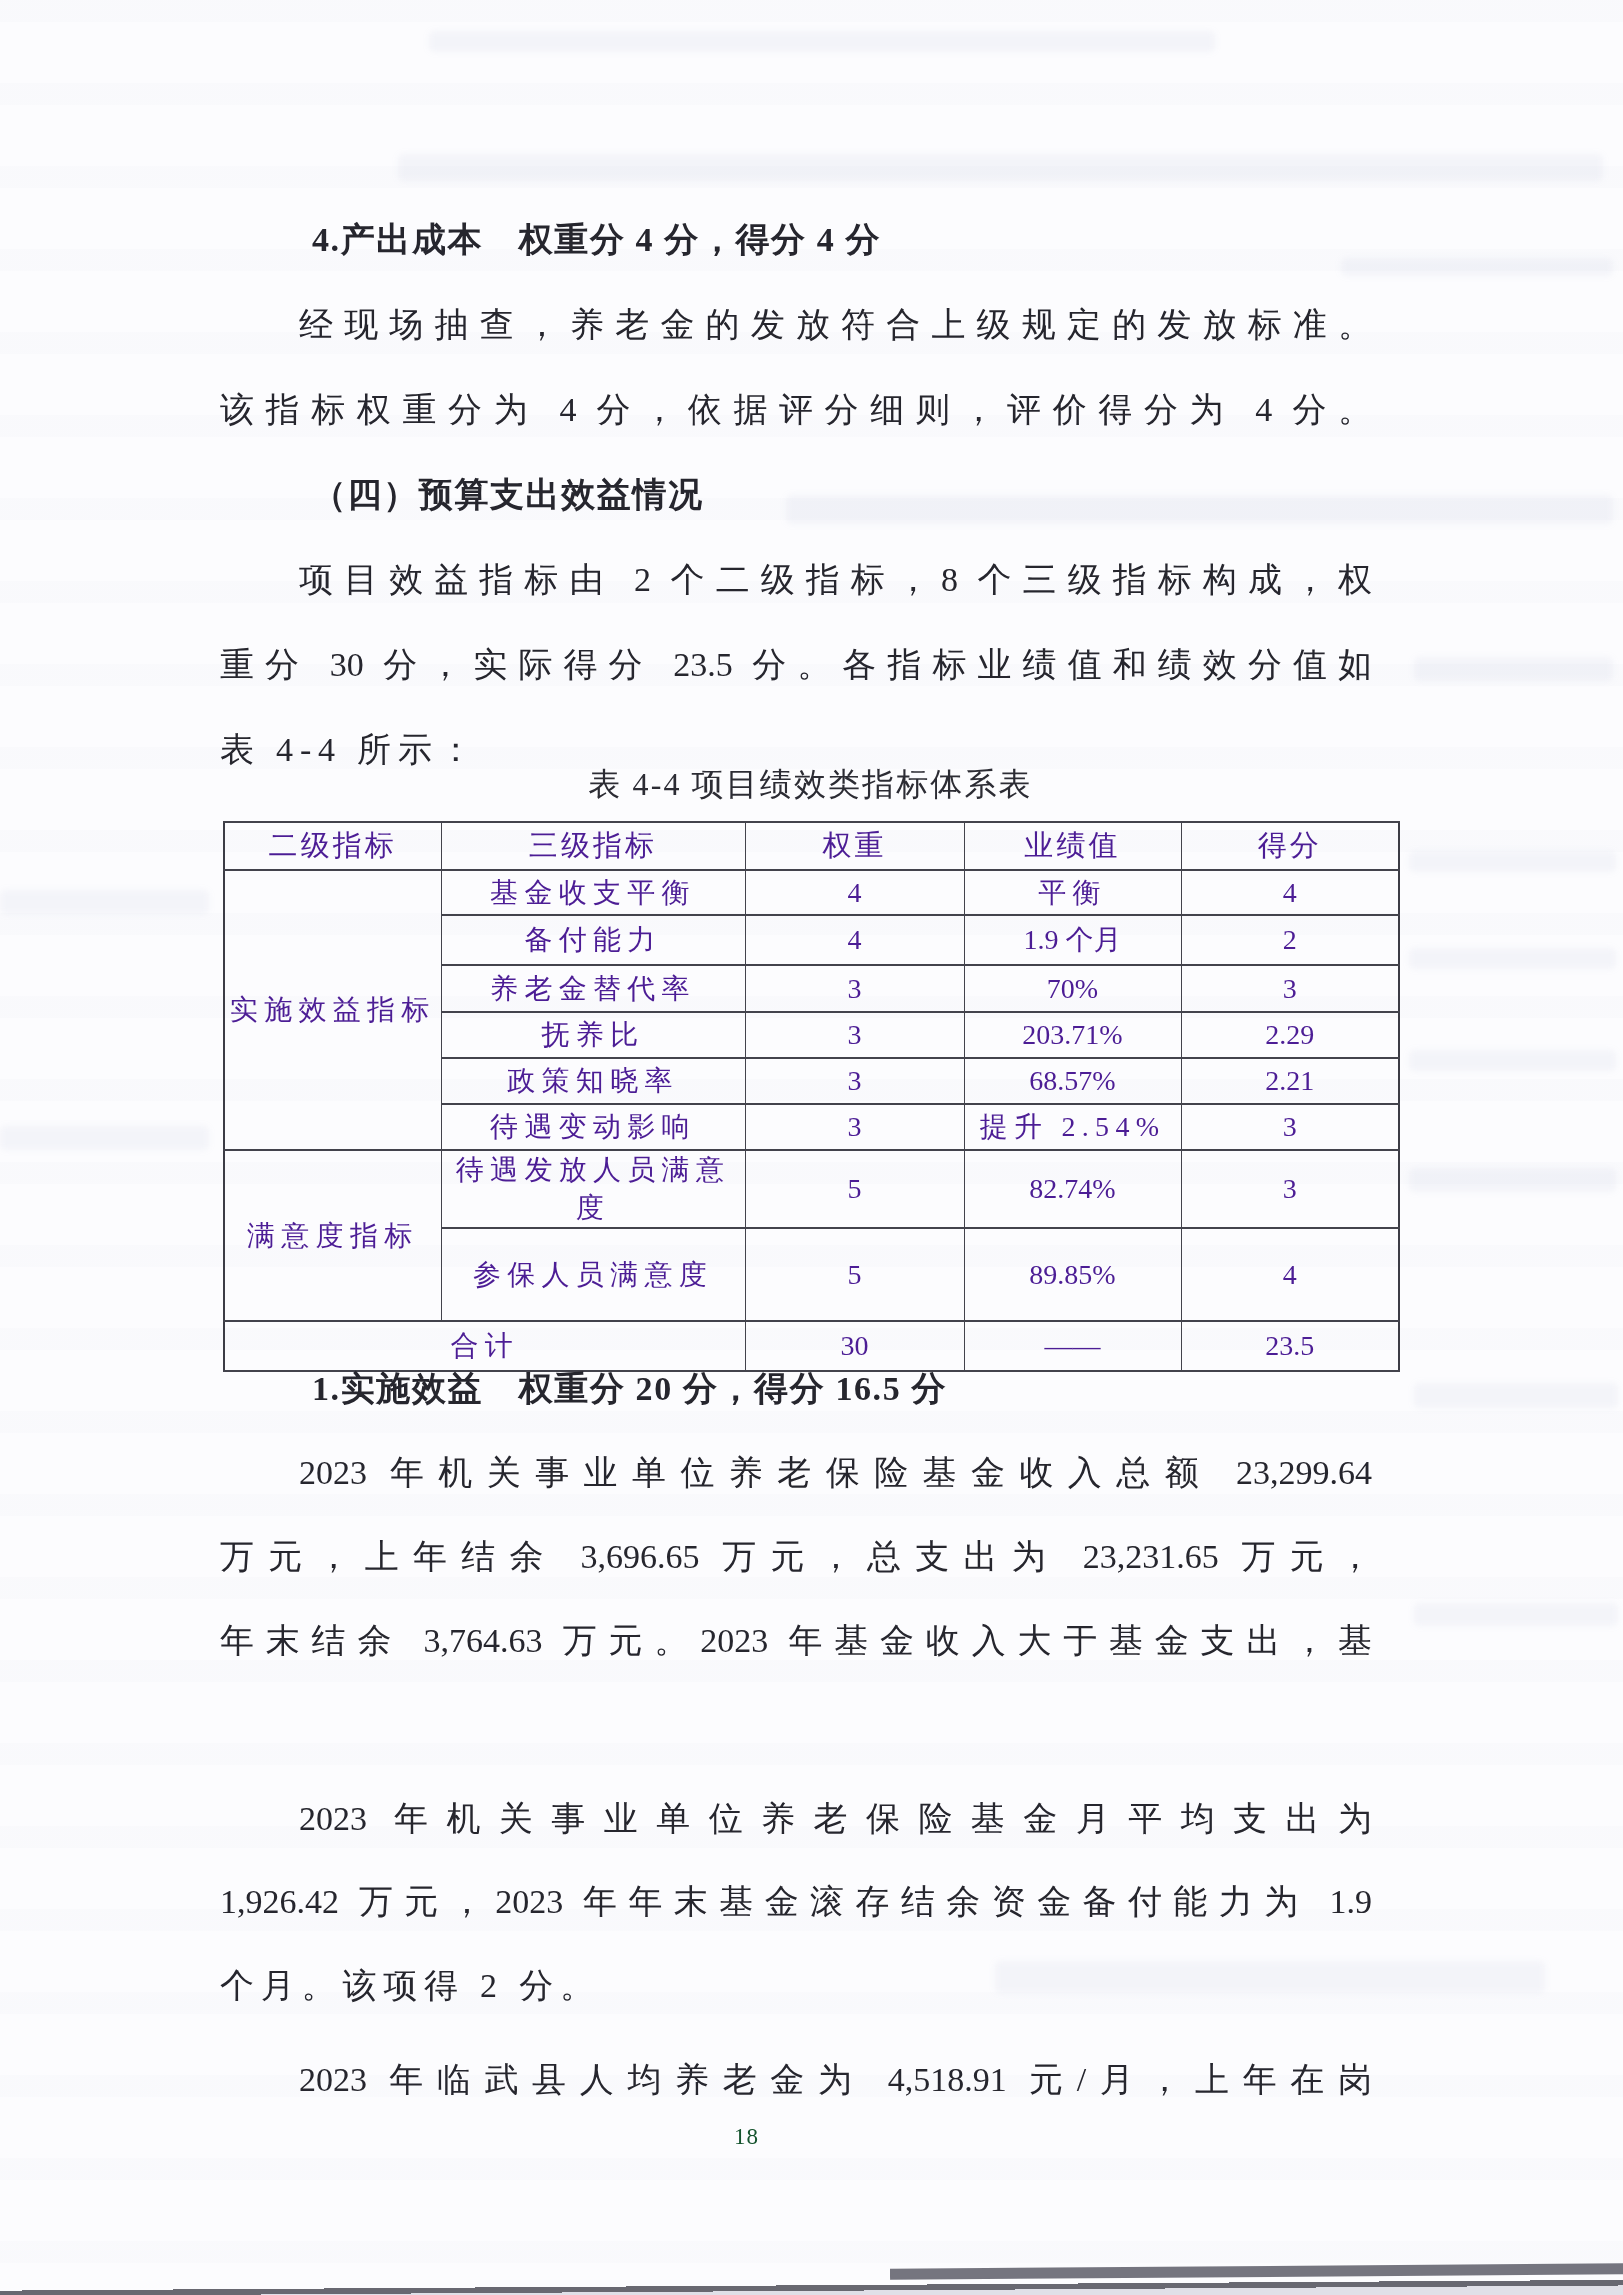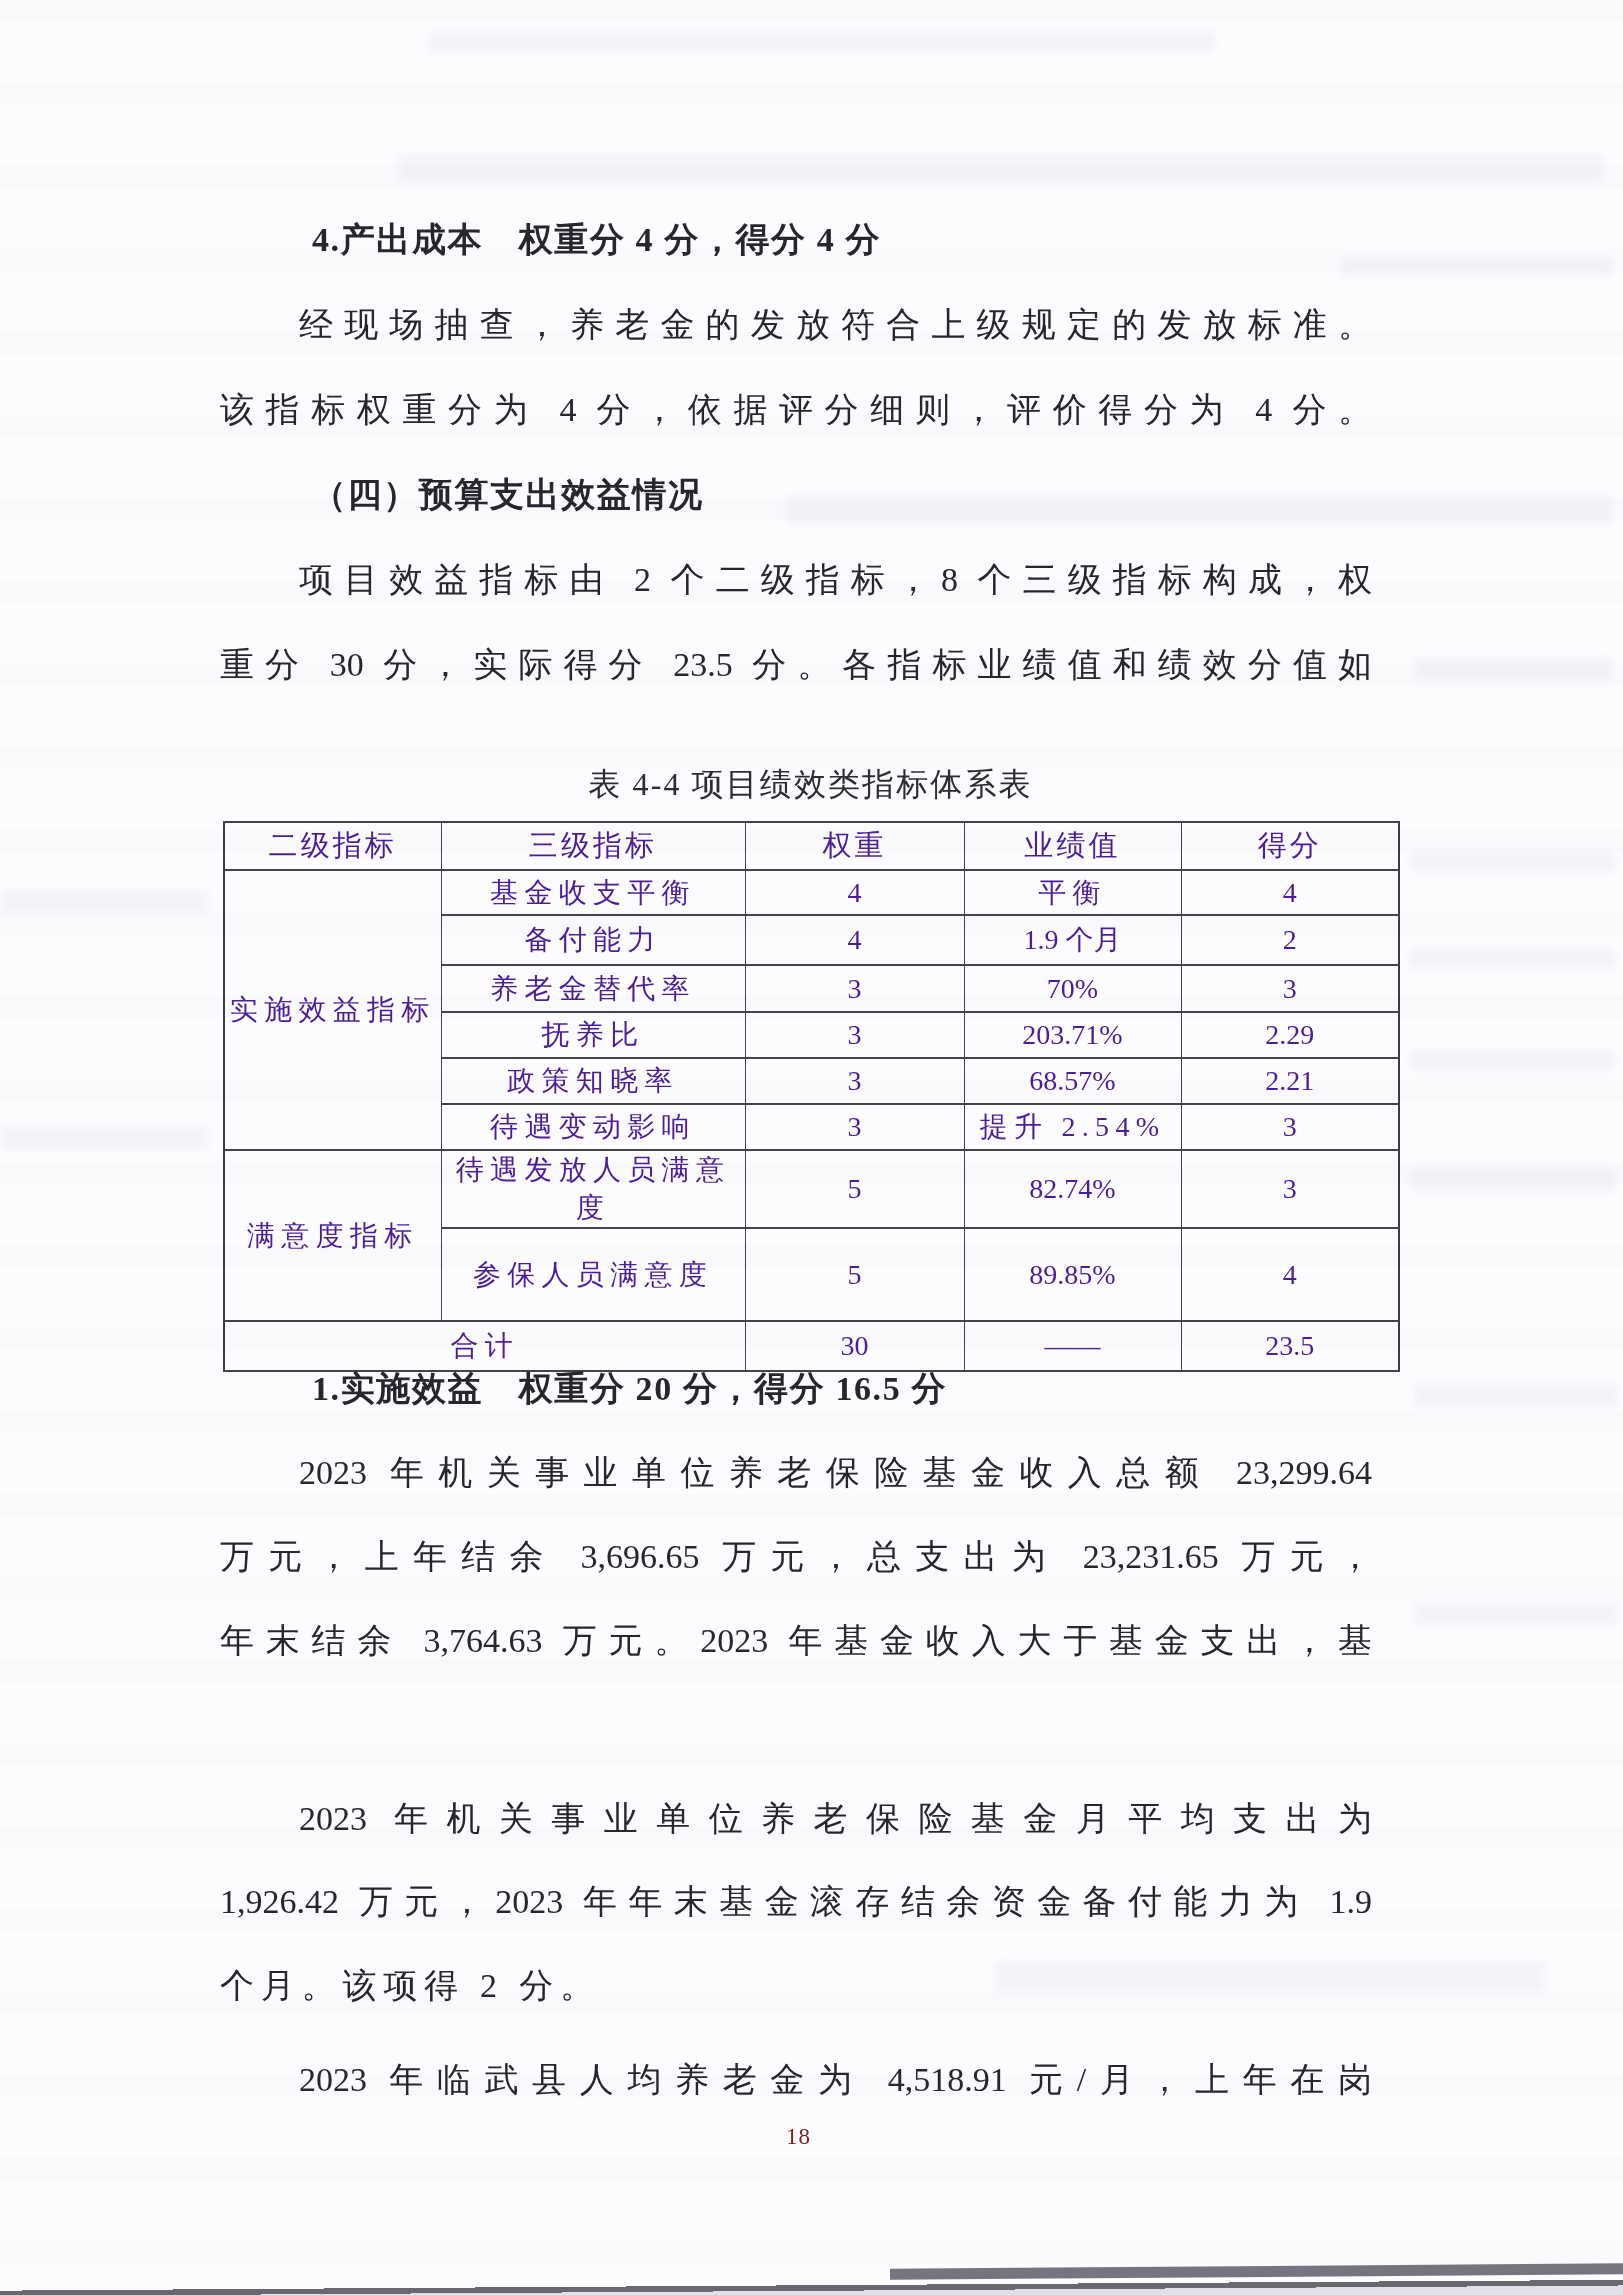--- a/index.html
+++ b/index.html
@@ -46,22 +46,22 @@
     border:1.6px solid #43434c;
     border-top-width:2.1px;border-bottom-width:2.1px;
     text-align:center;vertical-align:middle;
     padding:0;font-weight:400;overflow:hidden;
   }
   table.indicators{border:2.6px solid #3c3c45;}
   table.indicators th{font-size:29px;letter-spacing:3.1px;}
   .cjk{letter-spacing:6.3px;}
   .totnum{font-weight:600;}
   .pagenum{
-    position:absolute;left:767px;top:2118px;width:63px;height:37px;
-    font-size:23px;line-height:37px;text-align:center;color:#7f1d1d;
+    position:absolute;left:715px;top:2118px;width:63px;height:37px;
+    font-size:23px;line-height:37px;text-align:center;color:#14532d;
     letter-spacing:1px;
   }
   .ghost{
     position:absolute;
     background:rgba(140,152,182,0.075);
     filter:blur(3.1px);
     border-radius:5.2px;
     pointer-events:none;
   }
   .scan-bottom{
@@ -97,20 +97,21 @@
   <div class="ghost" style="left:1414px;top:1603px;width:204px;height:23px;"></div>
   <div class="ghost" style="left:995px;top:1961px;width:550px;height:32px;"></div>
 
   <div class="line heading" style="top:211px;">4.产出成本　权重分 4 分，得分 4 分</div>
   <div class="line just indent" style="top:296px;">经现场抽查，养老金的发放符合上级规定的发放标准。</div>
   <div class="line just" style="top:381px;">该指标权重分为 4 分，依据评分细则，评价得分为 4 分。</div>
 
   <div class="line heading" style="top:466px;">（四）预算支出效益情况</div>
   <div class="line just indent" style="top:551px;">项目效益指标由 2 个二级指标，8 个三级指标构成，权</div>
   <div class="line just" style="top:636px;">重分 30 分，实际得分 23.5 分。各指标业绩值和绩效分值如</div>
+  <div class="line shortline" style="top:721px;">表 4-4 所示：</div>
 
   <div class="caption">表 4-4 项目绩效类指标体系表</div>
 
   <table class="indicators">
     <colgroup>
       <col style="width:217px">
         <col style="width:304px">
         <col style="width:219px">
         <col style="width:217px">
         <col style="width:218px">

